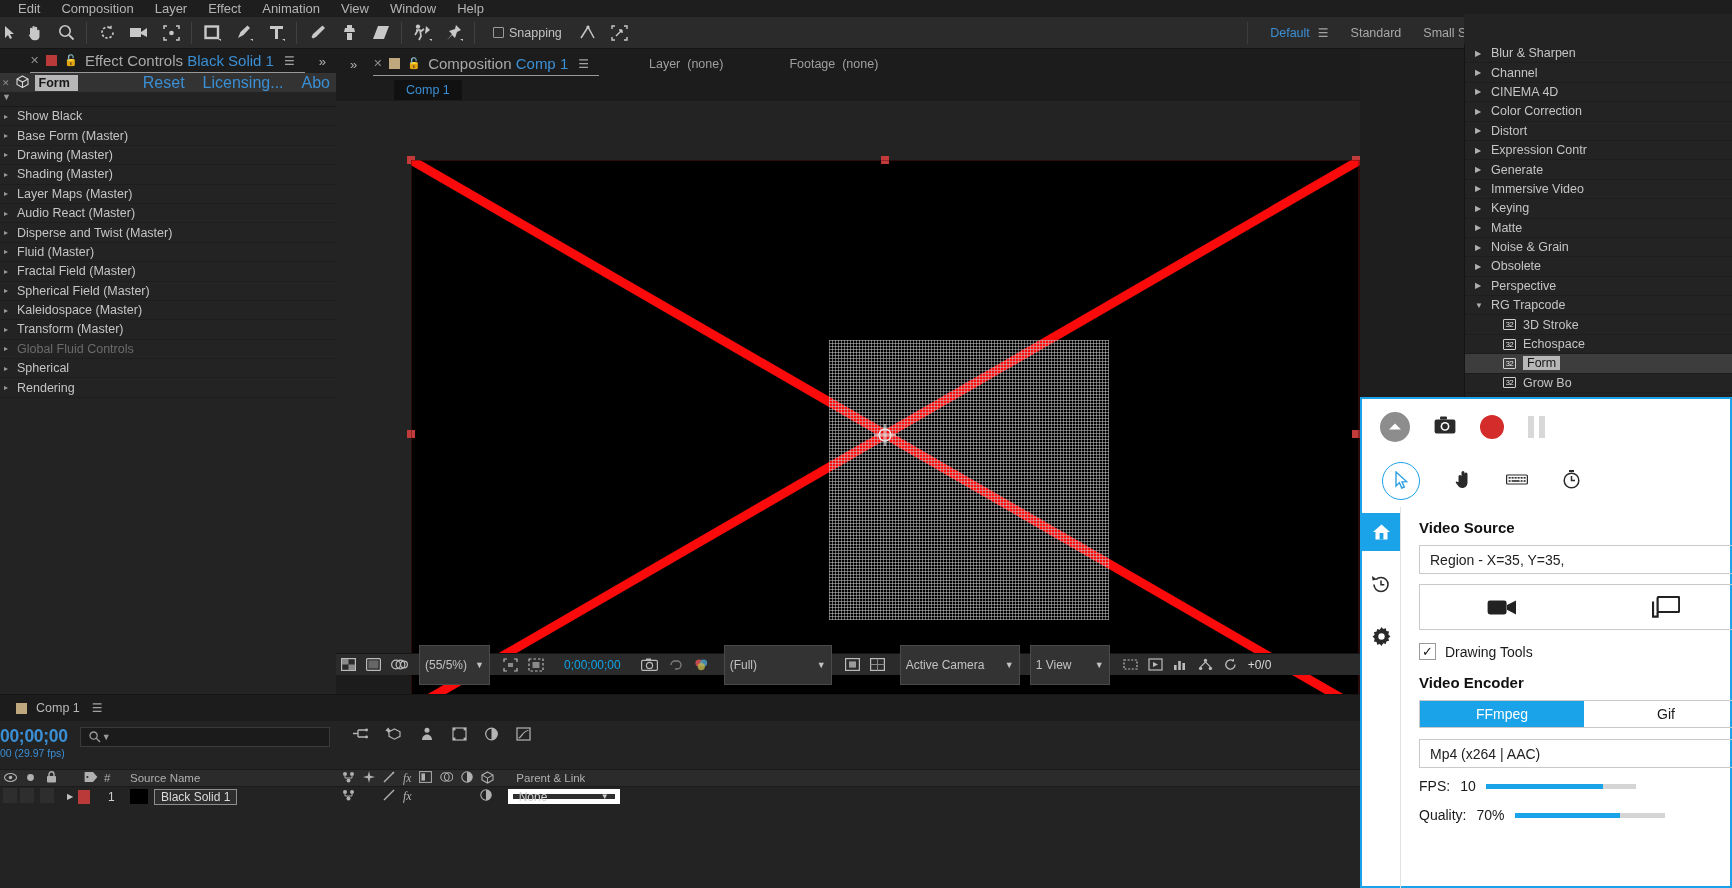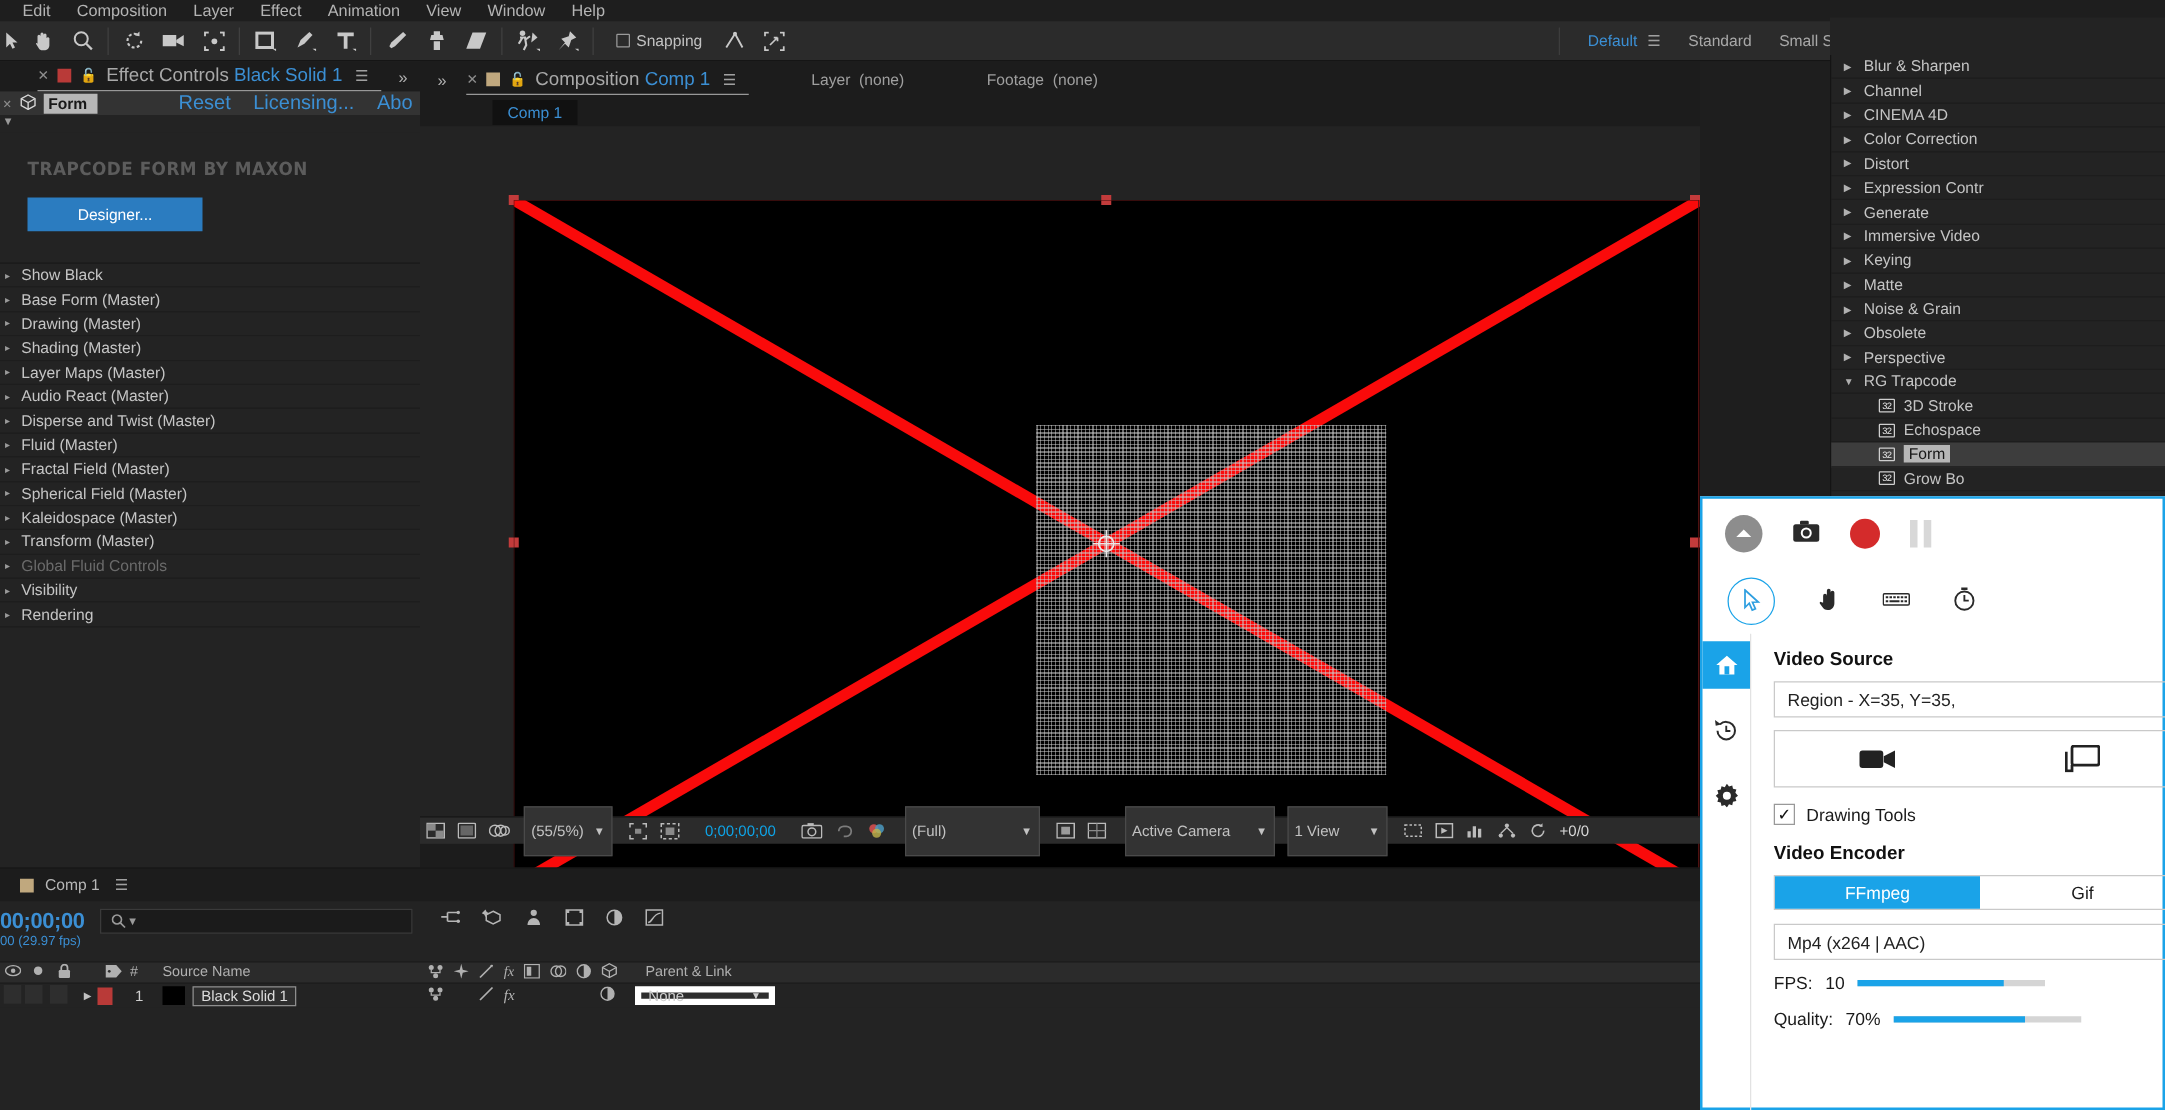--- a/index.html
+++ b/index.html
@@ -325,24 +325,20 @@
           </svg>
     </span>
     <span class="fx-name">Form</span>
     <span class="fx-links">
       <span>Reset</span>
       <span>Licensing...</span>
       <span>Abo</span>
     </span>
   </div>
   <div class="ec-arrowrow">▼</div>
-  <div class="ec-brand">
-    <div class="brandtxt">TRAPCODE FORM BY MAXON</div>
-    <div class="designer-btn">Designer...</div>
-  </div>
   <div class="ec-sep"></div>
   <div id="prop-list">
         <div class="prop-row">
           <span class="tri">▸</span>
           <span>Show Black</span>
         </div>
         <div class="prop-row">
           <span class="tri">▸</span>
           <span>Base Form (Master)</span>
         </div>
@@ -385,21 +381,21 @@
         <div class="prop-row">
           <span class="tri">▸</span>
           <span>Transform (Master)</span>
         </div>
         <div class="prop-row dim">
           <span class="tri">▸</span>
           <span>Global Fluid Controls</span>
         </div>
         <div class="prop-row">
           <span class="tri">▸</span>
-          <span>Visibility</span>
+          <span>Spherical</span>
         </div>
         <div class="prop-row">
           <span class="tri">▸</span>
           <span>Rendering</span>
         </div>
       </div>
 </div>
 
 <div class="comppanel">
   <div class="comp-tabrow">

